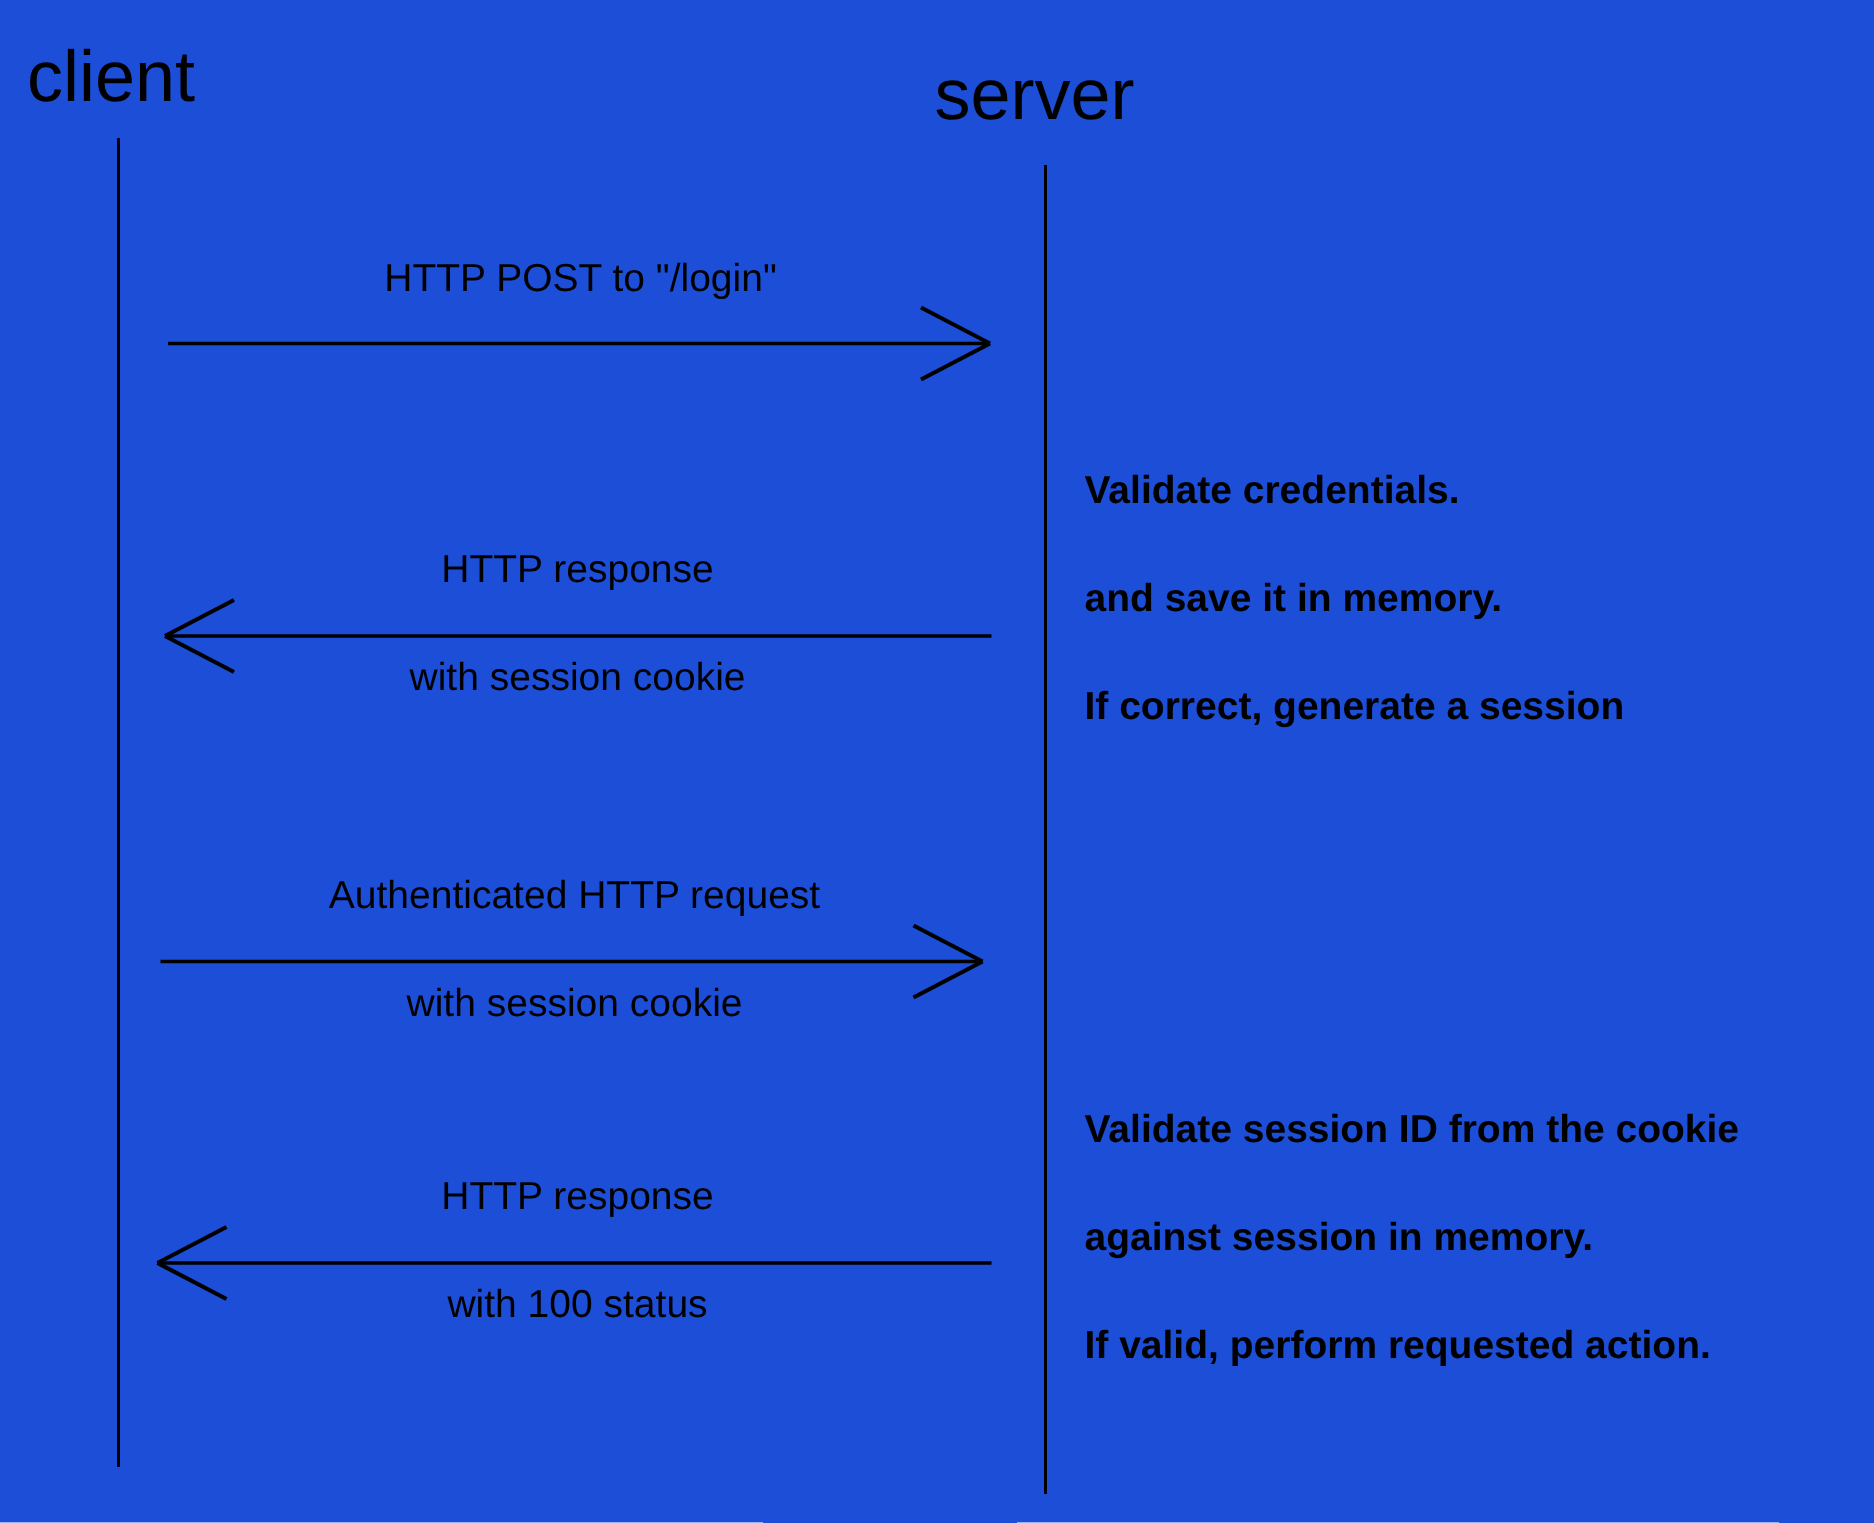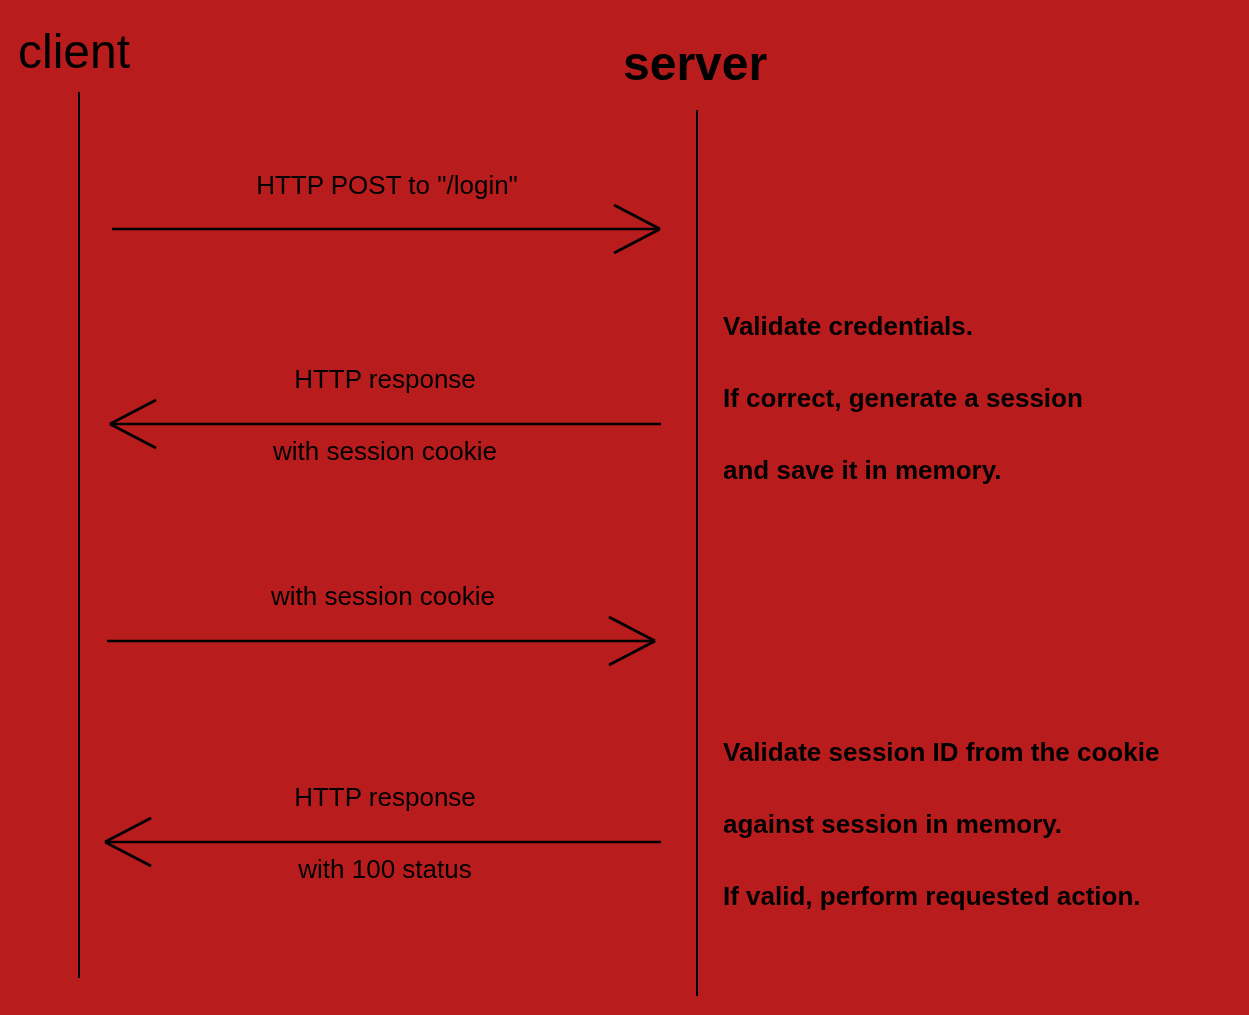--- a/index.html
+++ b/index.html
@@ -9,33 +9,33 @@
     background: #ffffff;
   }
   body {
     font-family: "Liberation Sans", sans-serif;
     color: #000000;
   }
   #canvas {
     position: relative;
     width: 1249px;
     height: 1015px;
-    background: #b91c1c;
+    background: #1d4ed8;
     overflow: hidden;
   }
   .lifeline-label {
     position: absolute;
     font-size: 48px;
     line-height: 1;
     color: #000;
     white-space: nowrap;
     letter-spacing: 0px;
   }
   #label-client { left: 18px; top: 28px; }
-  #label-server { left: 623px; top: 40px; font-weight: bold; }
+  #label-server { left: 623px; top: 40px; }
 
   .lifeline {
     position: absolute;
     width: 0;
     border-left: 2px solid #000000;
   }
   #lifeline-client { left: 78px; top: 92px; height: 886px; }
   #lifeline-server { left: 696px; top: 110px; height: 886px; }
 
   .msg-label {
@@ -88,36 +88,37 @@
   </div>
 
   <svg class="arrow-svg" style="left:0px; top:0px; width:1249px; height:1015px;">
     <line x1="112" y1="229" x2="660" y2="229"></line>
     <line class="head" x1="660" y1="229" x2="614" y2="205"></line>
     <line class="head" x1="660" y1="229" x2="614" y2="253"></line>
   </svg>
 
   <div class="note" style="left:723px; top:272px; width:520px;">
     <div>Validate credentials.</div>
+    <div>and save it in memory.</div>
     <div>If correct, generate a session</div>
-    <div>and save it in memory.</div>
   </div>
 
   <div class="msg-label" style="left:110px; top:325px; width:550px;">
     <div>HTTP response</div>
     <div>with session cookie</div>
   </div>
 
   <svg class="arrow-svg" style="left:0px; top:0px; width:1249px; height:1015px;">
     <line x1="110" y1="424" x2="661" y2="424"></line>
     <line class="head" x1="110" y1="424" x2="156" y2="400"></line>
     <line class="head" x1="110" y1="424" x2="156" y2="448"></line>
   </svg>
 
   <div class="msg-label" style="left:108px; top:542px; width:550px;">
+    <div>Authenticated HTTP request</div>
     <div>with session cookie</div>
   </div>
 
   <svg class="arrow-svg" style="left:0px; top:0px; width:1249px; height:1015px;">
     <line x1="107" y1="641" x2="655" y2="641"></line>
     <line class="head" x1="655" y1="641" x2="609" y2="617"></line>
     <line class="head" x1="655" y1="641" x2="609" y2="665"></line>
   </svg>
 
   <div class="note" style="left:723px; top:698px; width:530px;">

